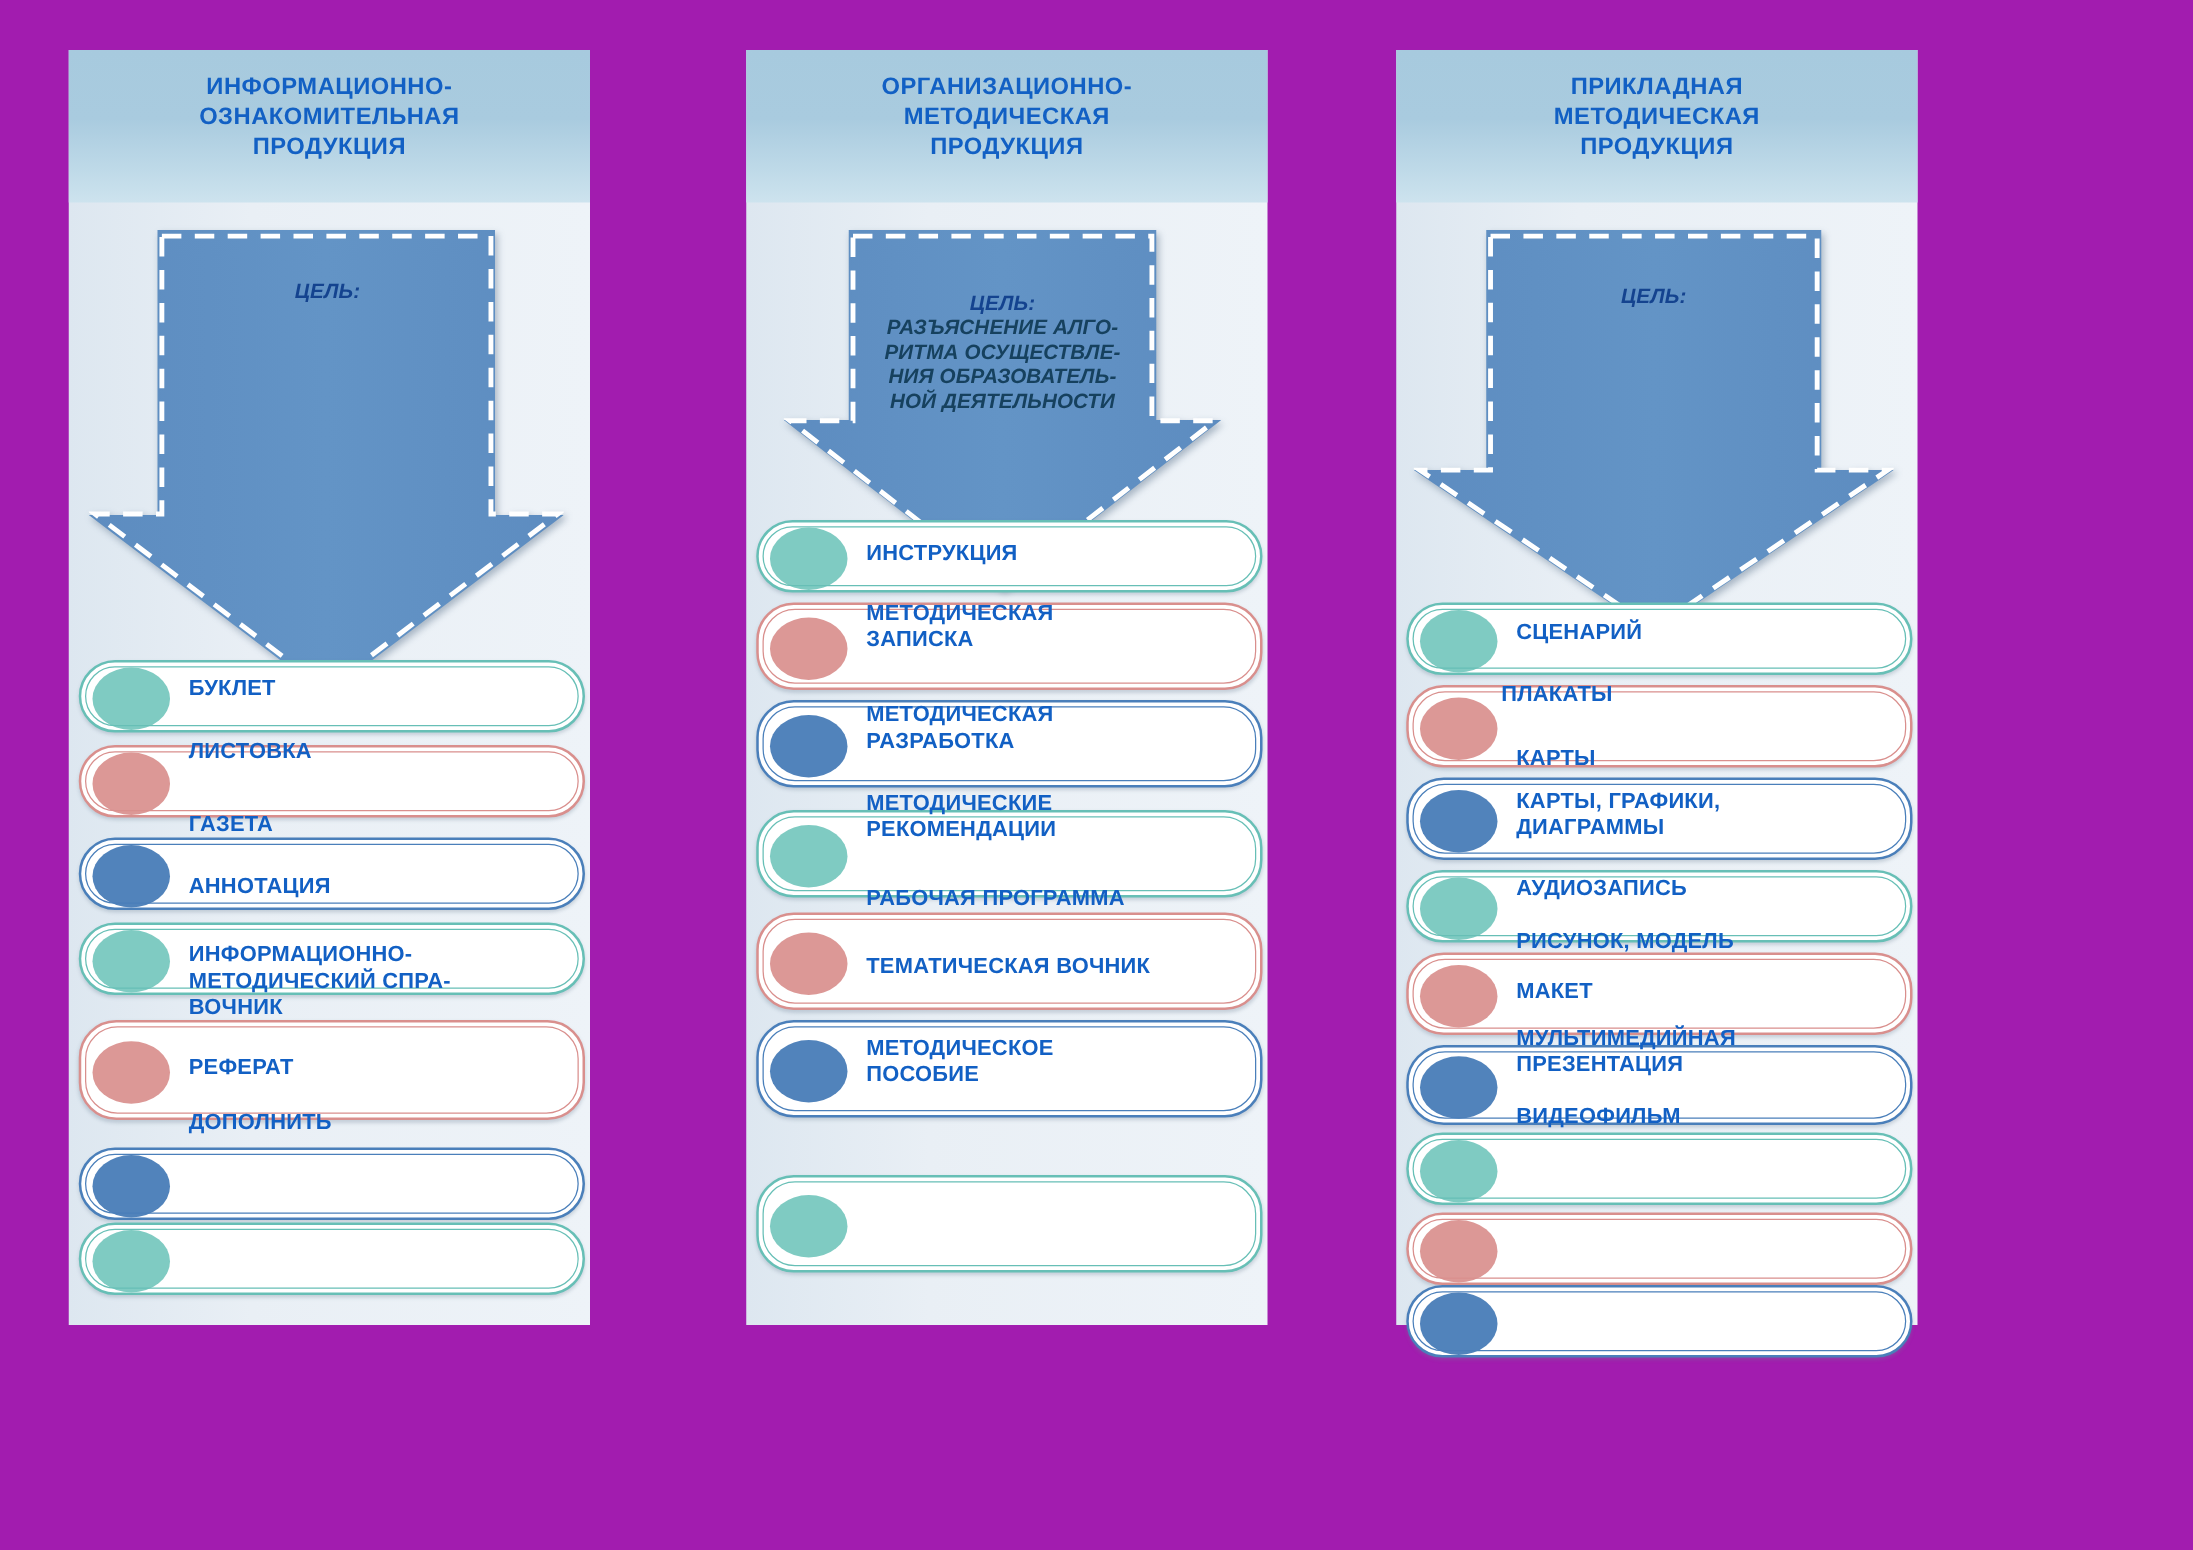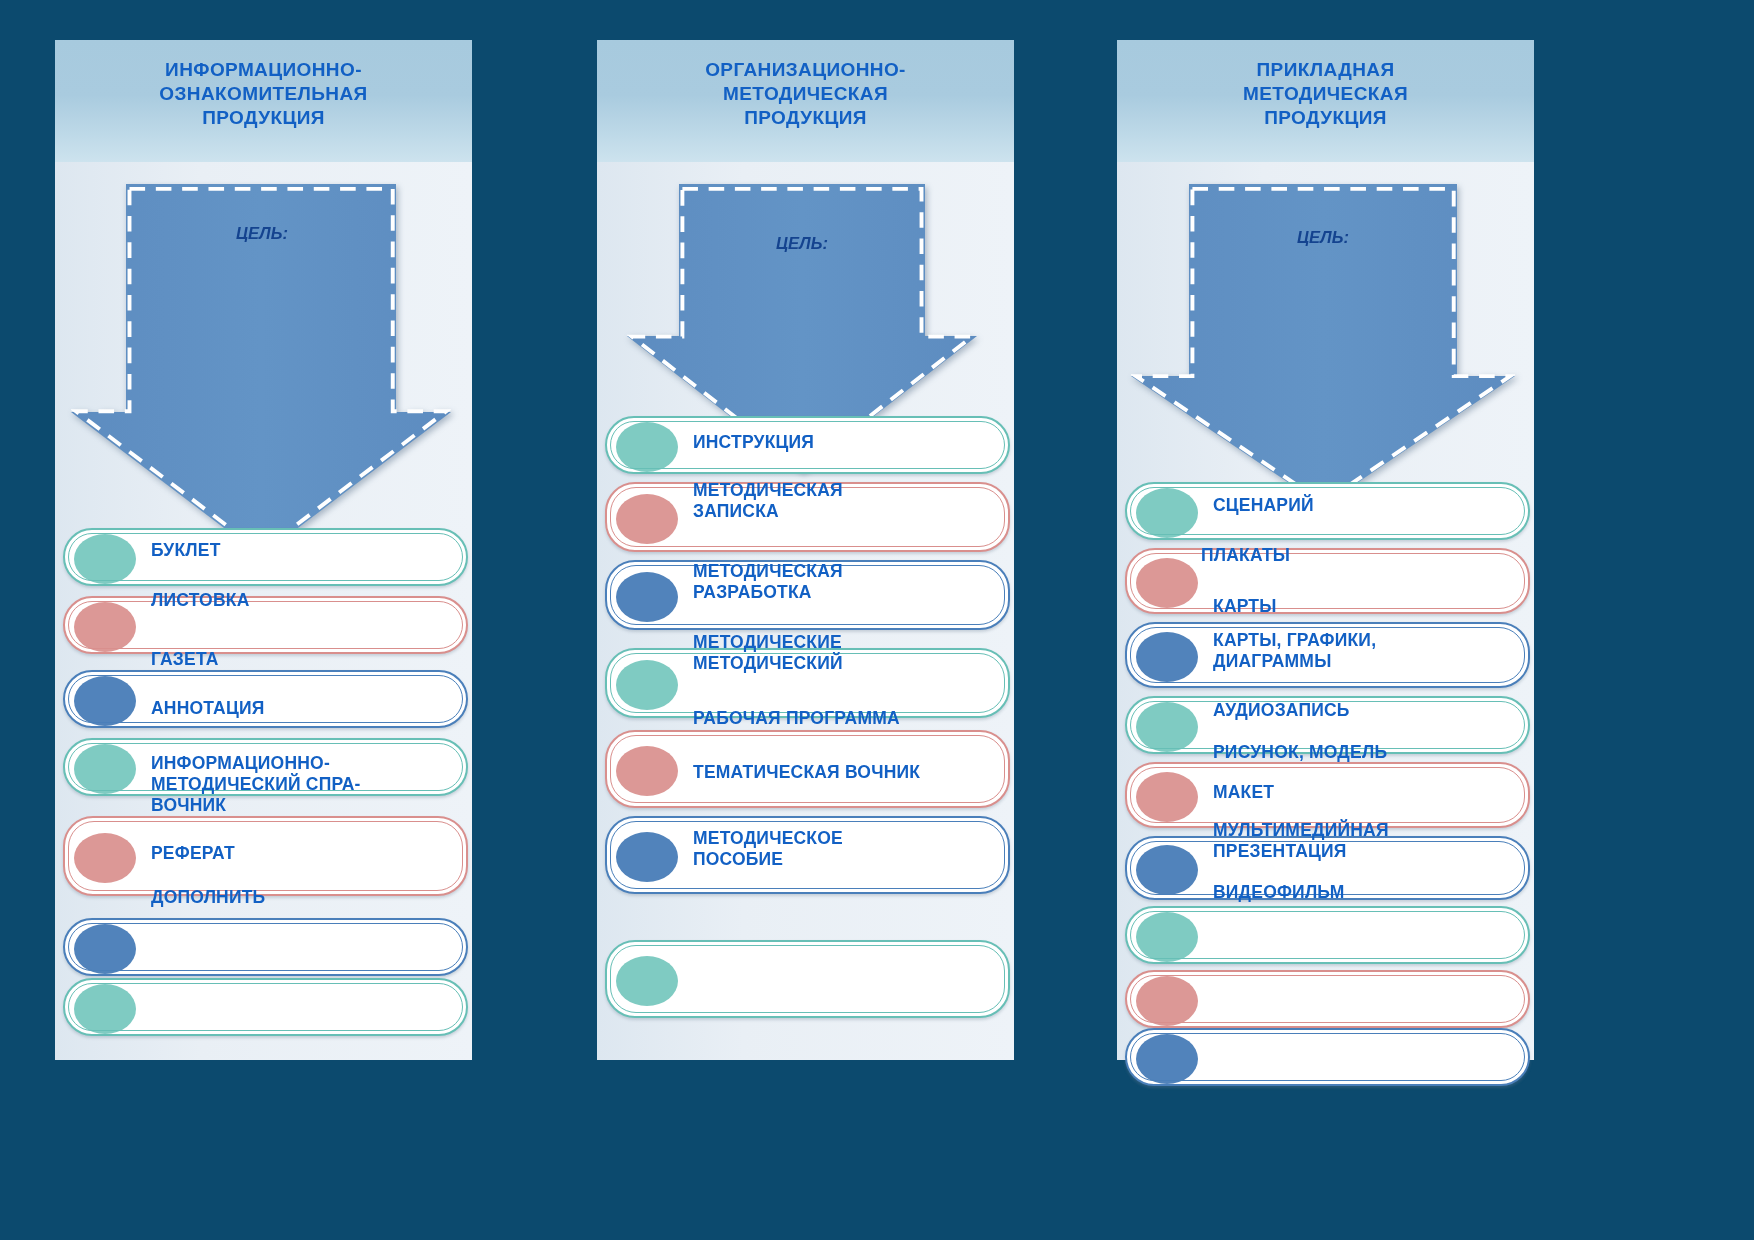--- a/index.html
+++ b/index.html
@@ -13,21 +13,21 @@
     font-family: "Liberation Sans", sans-serif;
     overflow: hidden;
     position: relative;
   }
 
   .board {
     position: absolute;
     left: 0; top: 0;
     width: 1754px;
     height: 1240px;
-    background: #0c4a6e;
+    background: #a21caf;
   }
 
   
   .column {
     position: absolute;
     top: 40px;
     width: 417px;
     height: 1020px;
     background: linear-gradient(to right, #dde7f0 0%, #e9eff5 35%, #eef3f8 100%);
   }
@@ -219,21 +219,24 @@
               <stop offset="0%" stop-color="#5d8cc0"></stop>
               <stop offset="50%" stop-color="#6394c6"></stop>
               <stop offset="100%" stop-color="#5d8cc0"></stop>
             </linearGradient>
           </defs>
           <path d="M 52 0 L 298 0 L 298 152 L 350 152 L 175 288 L 0 152 L 52 152 Z" fill="url(#g2)"></path>
           <path d="M 52 0 L 298 0 L 298 152 L 350 152 L 175 288 L 0 152 L 52 152 Z" fill="none" stroke="#ffffff" stroke-width="4" stroke-dasharray="16 11" transform="scale(0.972) translate(5,5)"></path>
         </svg>
       </div>
       <div class="arrow-text" style="left:52px; top:52px; width:306px;">
-        <span class="goal">ЦЕЛЬ:</span>
+        <span class="goal">ЦЕЛЬ:</span><span>РАЗЪЯСНЕНИЕ АЛГО-
+РИТМА ОСУЩЕСТВЛЕ-
+НИЯ ОБРАЗОВАТЕЛЬ-
+НОЙ  ДЕЯТЕЛЬНОСТИ</span>
       </div>
     </div>
 
     <div class="pill-list">
       <div class="pill teal" style="top:376px;">
         <span class="bullet teal"></span>
       </div>
       <div class="pill rose" style="top:442px; height:70px;">
         <span class="bullet rose" style="top:10px;"></span>
       </div>
@@ -252,21 +255,21 @@
       <div class="pill teal" style="top:900px; height:78px;">
         <span class="bullet teal" style="top:14px;"></span>
       </div>
 
       <span class="pill-label" style="left:88px; top:392px;">ИНСТРУКЦИЯ</span>
       <span class="pill-label" style="left:88px; top:440px;">МЕТОДИЧЕСКАЯ
 ЗАПИСКА</span>
       <span class="pill-label" style="left:88px; top:521px;">МЕТОДИЧЕСКАЯ
 РАЗРАБОТКА</span>
       <span class="pill-label" style="left:88px; top:592px;">МЕТОДИЧЕСКИЕ
-МЕТОДИЧЕСКИЙ</span>
+РЕКОМЕНДАЦИИ</span>
       <span class="pill-label" style="left:88px; top:668px;">РАБОЧАЯ ПРОГРАММА</span>
       <span class="pill-label" style="left:88px; top:722px;">ТЕМАТИЧЕСКАЯ ВОЧНИК</span>
       <span class="pill-label" style="left:88px; top:788px;">МЕТОДИЧЕСКОЕ
 ПОСОБИЕ</span>
     </div>
   </div>
 
   <div class="column" id="col-3">
     <div class="col-header">
       <div class="col-header-title">ПРИКЛАДНАЯ

